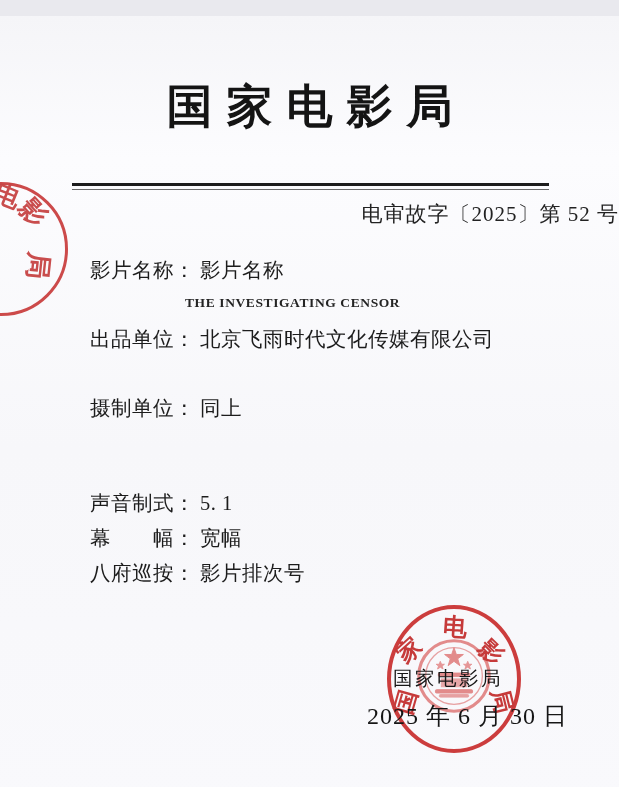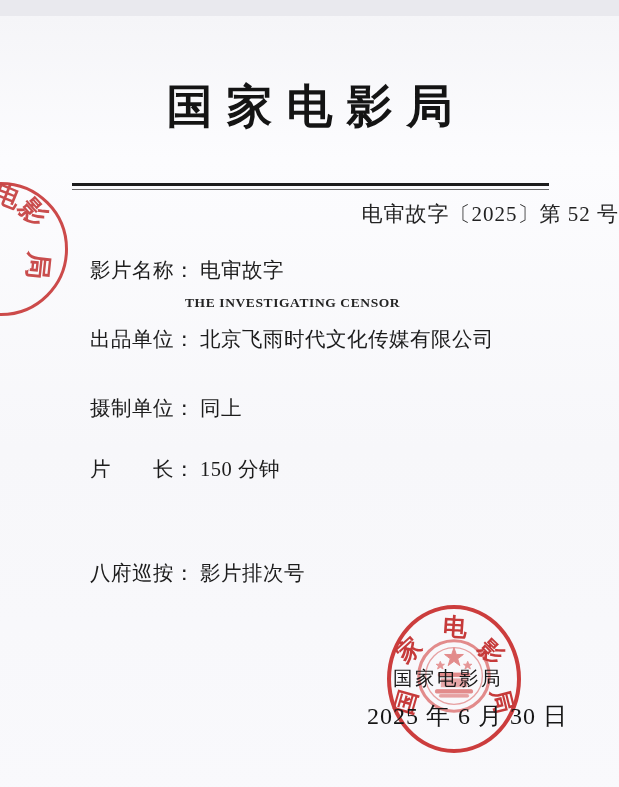--- a/index.html
+++ b/index.html
@@ -84,37 +84,40 @@
 </head>
 <body>
 
 <div class="page">
 
   <div class="title1">国家电影局</div>
   <div class="double-rule"></div>
   <div class="permit-no">电审故字〔2025〕第 52 号</div>
 
   <div class="row" style="top:243px">
-    <span class="lbl">影片名称：</span><span class="val">电审故字</span>
+    <span class="lbl">影片名称：</span><span class="val">影片名称</span>
   </div>
   <div class="english-title">THE INVESTIGATING CENSOR</div>
 
   <div class="row" style="top:381px">
     <span class="lbl">摄制单位：</span><span class="val">同上</span>
   </div>
 
   <div class="row" style="top:312px">
     <span class="lbl">出品单位：</span><span class="val">北京飞雨时代文化传媒有限公司</span>
   </div>
 
-  <div class="row" style="top:442px">
-    <span class="lbl">片　　长：</span><span class="val">150 分钟</span>
+
+  <div class="row" style="top:476px">
+    <span class="lbl">声音制式：</span><span class="val">5. 1</span>
   </div>
 
-
+  <div class="row" style="top:511px">
+    <span class="lbl">幕　　幅：</span><span class="val">宽幅</span>
+  </div>
 
   <div class="row" style="top:546px">
     <span class="lbl">八府巡按：</span><span class="val">影片排次号</span>
   </div>
 
 
   <div class="seal seal-left">
     <svg class="emblem emblem-left" viewBox="0 0 80 90" xmlns="http://www.w3.org/2000/svg">
       <g stroke="#d96a6a" fill="#d96a6a">
         <circle cx="40" cy="45" r="36" fill="none" stroke-width="3.2"></circle>

